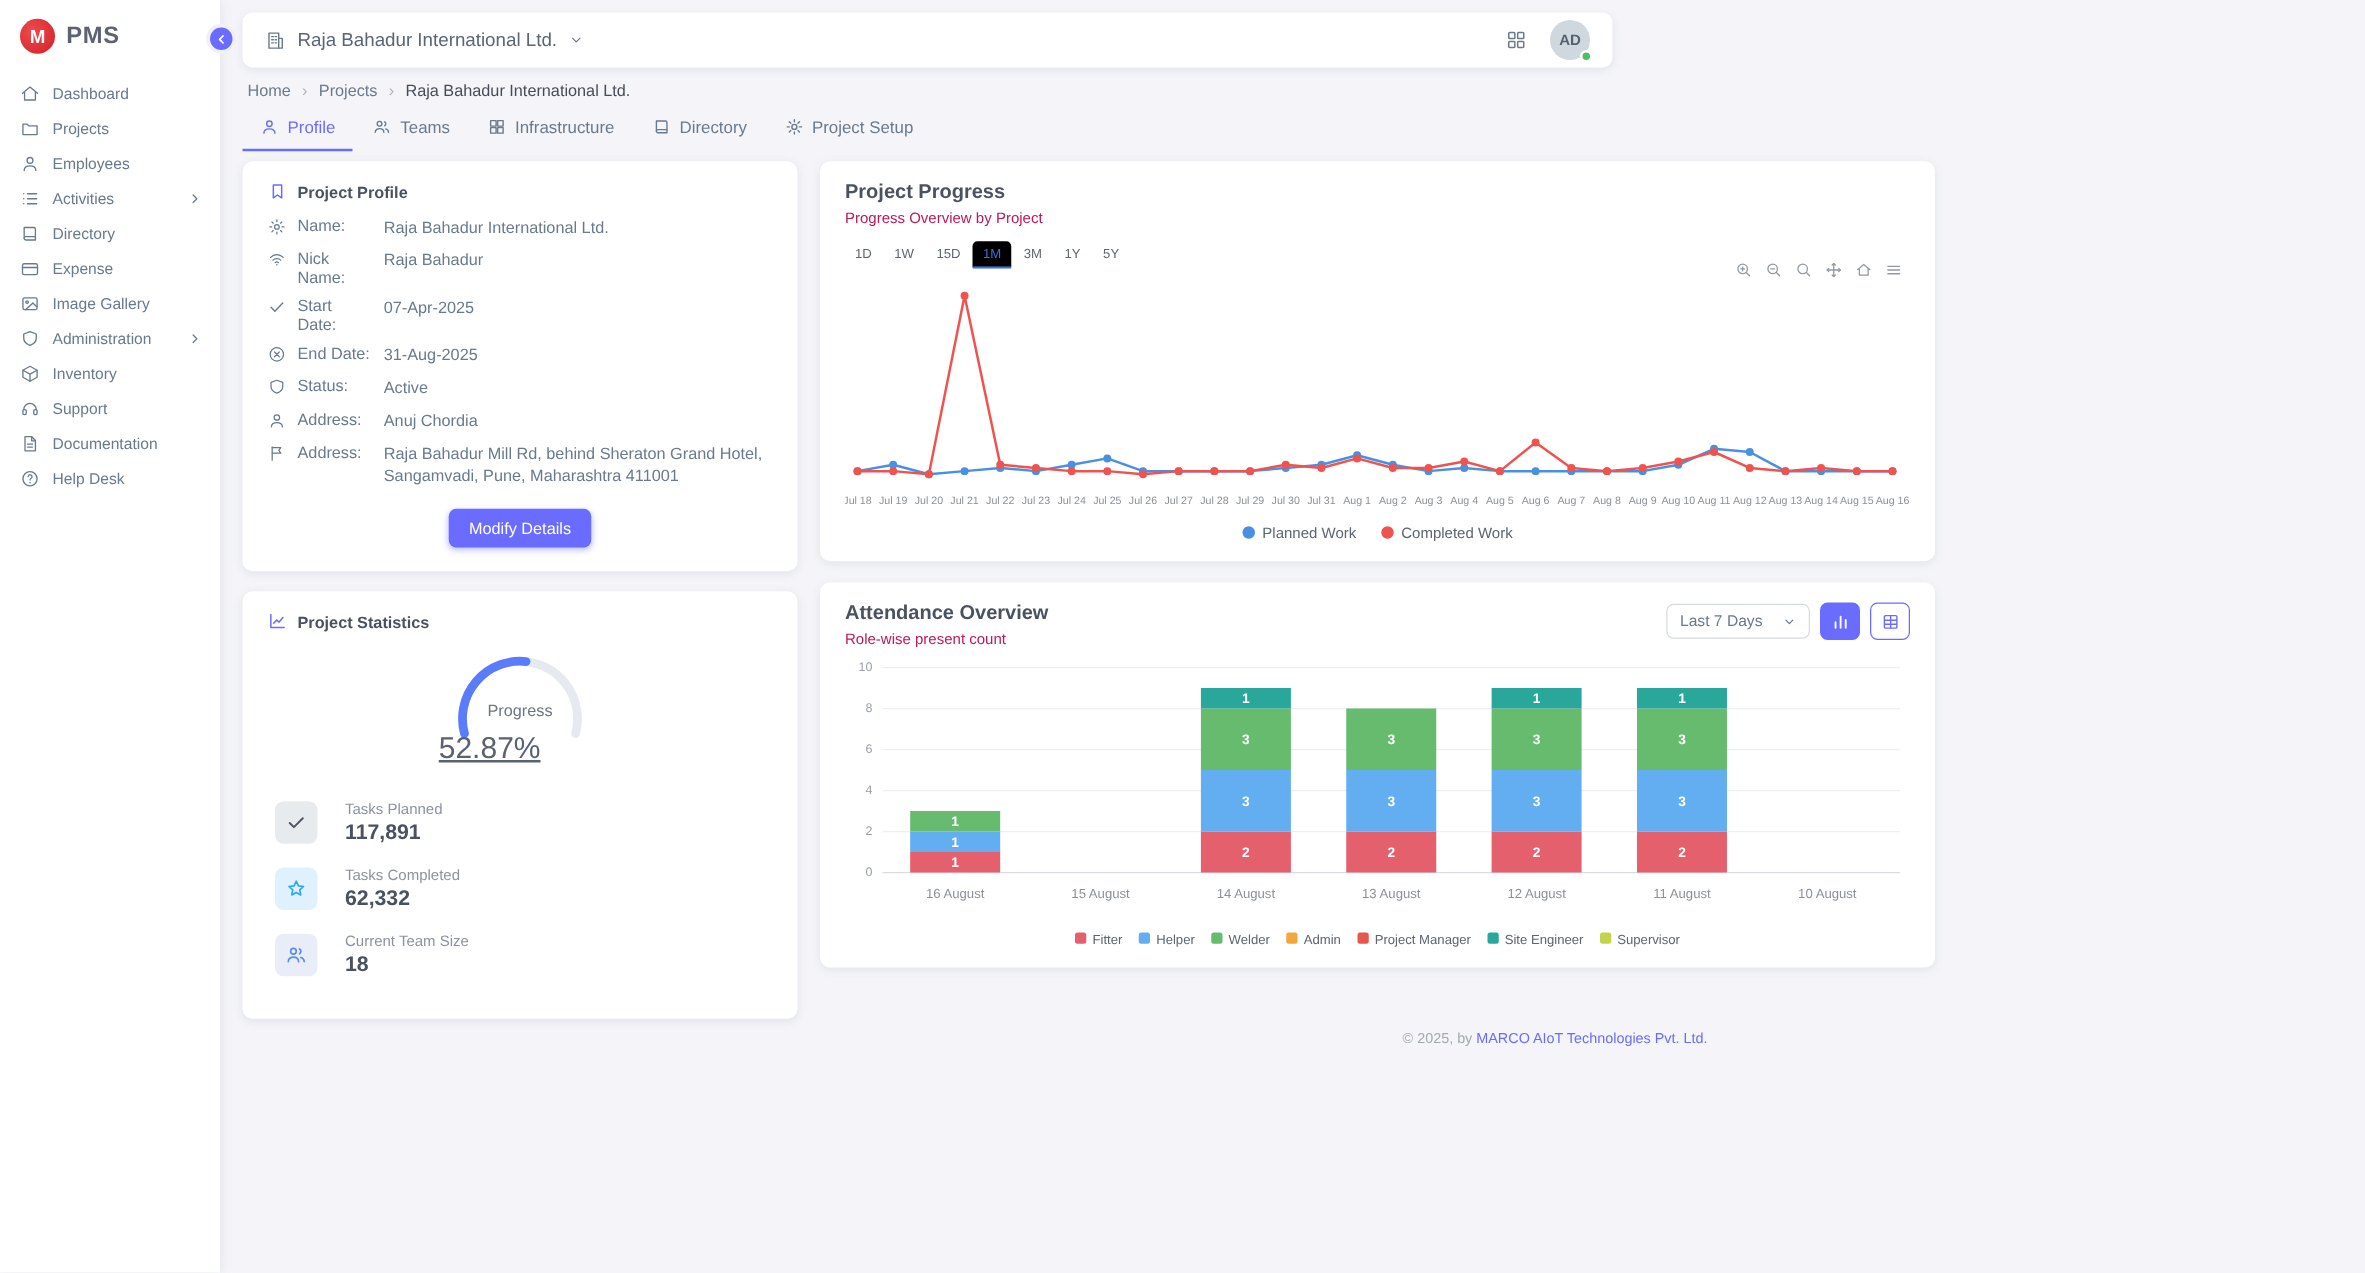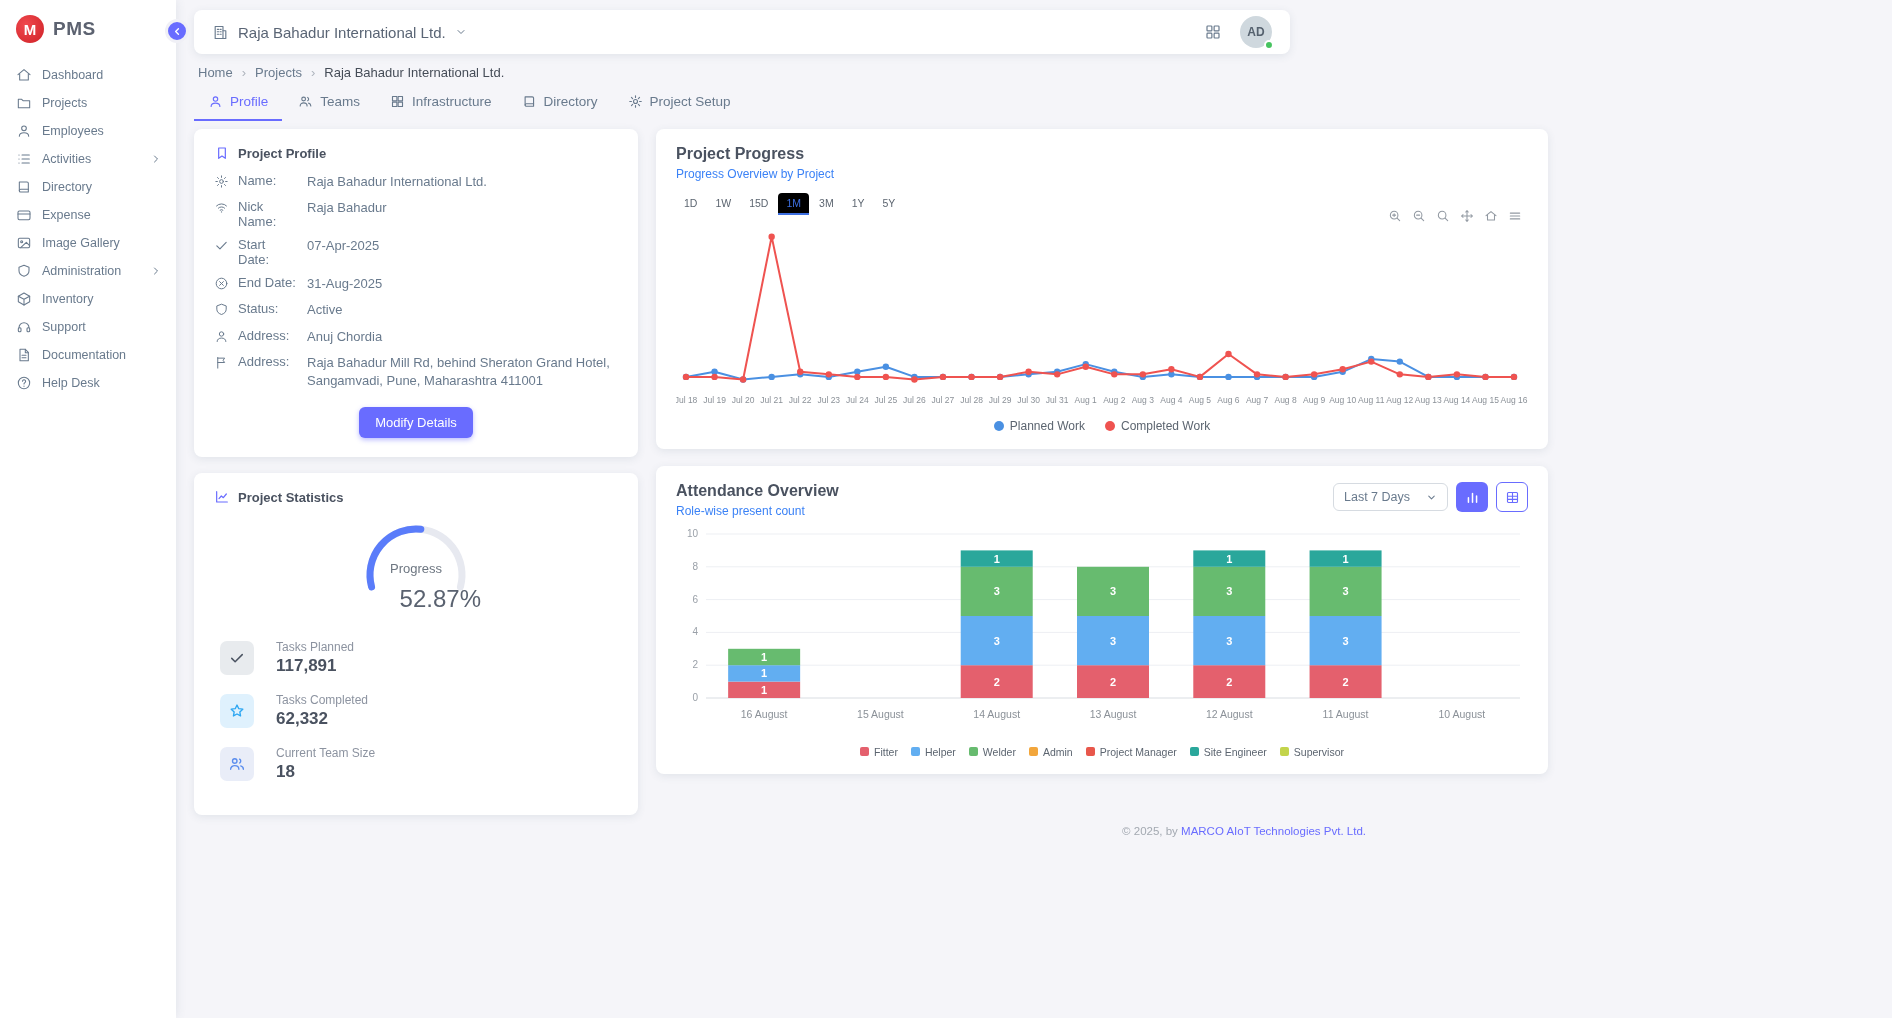--- a/index.html
+++ b/index.html
@@ -76,35 +76,35 @@
   .field-label { width: 60px; flex: none; color: #697a8d; }
   .field-value { color: #697a8d; line-height: 1.4; }
   .btn-primary { display: block; margin: 13px auto 3px; background: #696cff; color: #fff;
                  border: none; border-radius: 6px; font-size: 13px; font-weight: 500;
                  padding: 8px 16px; box-shadow: 0 2px 5px rgba(105,108,255,.45);
                  font-family: inherit; cursor: pointer; }
 
   .gauge-wrap { position: relative; width: 130px; height: 102px; margin: 16px auto 6px; }
   .gauge-label { position: absolute; top: 40px; width: 100%; text-align: center;
                  font-size: 13px; color: #6d7681; }
-  .gauge-value { position: absolute; top: 64px; width: 100%; text-align: right;
-                 font-size: 24px; color: #5a6270; }
+  .gauge-value { position: absolute; top: 64px; width: 100%; text-align: left;
+                 font-size: 24px; color: #5a6270; text-decoration: underline; }
   .stat-row { display: flex; align-items: center; gap: 22px; margin: 17px 0 17px 6px; }
   .stat-icon { width: 34px; height: 34px; border-radius: 7px; display: flex;
                align-items: center; justify-content: center; flex: none; }
   .stat-icon svg { width: 18px; height: 18px; }
   .si-1 { background: #e8ebee; color: #4a5361; }
   .si-2 { background: #dff1fd; color: #2ea7f2; }
   .si-3 { background: #e9edf8; color: #5a8dee; }
   .stat-label { font-size: 12px; color: #8c93a0; }
   .stat-value { font-size: 17px; font-weight: 700; color: #4a5260; margin-top: 2px; }
 
   .progress-card { position: relative; }
   .chart-title { font-size: 16px; font-weight: 700; color: #4a5260; }
-  .chart-sub { font-size: 12px; color: #3b82f6; margin-top: 4px; }
+  .chart-sub { font-size: 12px; color: #be185d; margin-top: 4px; }
   .range-row { display: flex; gap: 2px; margin-top: 12px; }
   .range-btn { font-size: 10.5px; color: #5c6570; padding: 4px 8px; cursor: pointer;
                border-bottom: 2px solid transparent; border-radius: 4px 4px 0 0; }
   .range-btn.active { background: #000000; color: #3d6fe0; border-bottom-color: #3d6fe0; }
   .modebar { position: absolute; top: 80px; right: 26px; display: flex; gap: 10px; }
   .modebar .mb-icon { color: #9299a2; cursor: pointer; display: flex; }
   .modebar svg { width: 14px; height: 14px; }
   #line-chart { width: 852px; height: 200px; margin-top: 2px; }
   .legend { display: flex; justify-content: center; align-items: center; gap: 20px;
             font-size: 12px; color: #5c6570; margin-top: 2px; }

